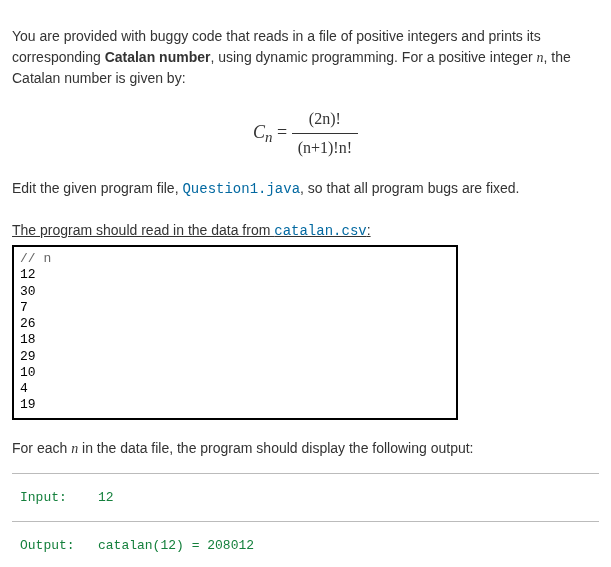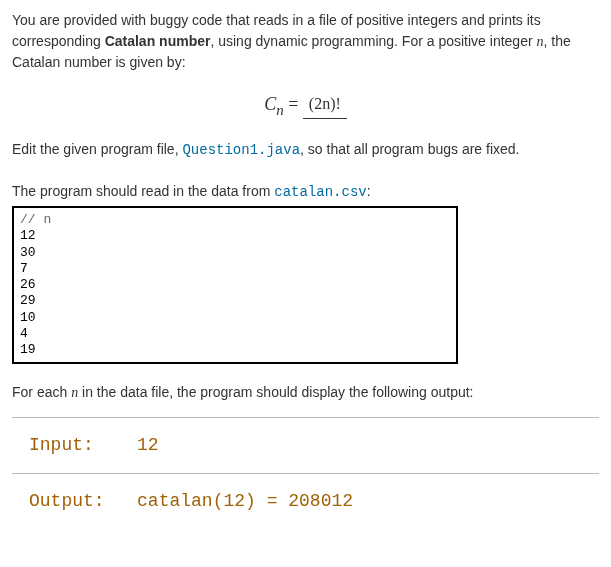--- a/index.html
+++ b/index.html
@@ -4,21 +4,21 @@
   <style>
     body {
       font-family: Arial, Helvetica, sans-serif;
       font-size: 14px;
       color: #333;
       margin: 0;
       padding: 10px 12px;
       width: 587px;
       line-height: 1.5;
     }
-    p { margin: 0 0 12px 0; }
+    p { margin: 16px 0 12px 0; }
     .bold { font-weight: bold; }
     .italic { font-style: italic; font-family: 'Times New Roman', serif; }
     .code { font-family: 'Courier New', monospace; color: #0369a1; }
     .formula {
       text-align: center;
       font-family: 'Times New Roman', serif;
       font-size: 18px;
       margin: 18px 0;
     }
     .frac {
@@ -47,52 +47,53 @@
       margin-bottom: 18px;
     }
     .csv-box div:first-child { color: #666; }
     hr {
       border: none;
       border-top: 1px solid #bbb;
       margin: 14px 0;
     }
     .io-line {
       font-family: 'Courier New', monospace;
-      font-size: 18px;
-      color: #a16207;
-      margin: 10px 17px;
+      font-size: 13px;
+      color: #15803d;
+      margin: 10px 8px;
     }
     .mt { margin-top: 20px; }
     sub { font-style: italic; font-family: 'Times New Roman', serif; }
   </style>
 </head>
 <body>
 
 <p>
   <span>You are provided with buggy code that reads in a file of positive integers and prints its corresponding </span><span class="bold">Catalan number</span><span>, using dynamic programming. For a positive integer </span><span class="italic">n</span><span>, the Catalan number is given by:</span>
 </p>
 
 <div class="formula">
-  <span class="italic">C</span><sub>n</sub><span> = </span><span class="frac"><span class="num">(2n)!</span></span>
+  <span class="italic">C</span><sub>n</sub><span> = </span><span class="frac"><span class="num">(2n)!</span><span class="den">(n+1)!n!</span></span>
 </div>
 
 <p>
   <span>Edit the given program file, </span><span class="code">Question1.java</span><span>, so that all program bugs are fixed.</span>
 </p>
 
-<p class="mt" style="margin-bottom:3px;">
+<p class="mt" style="margin-bottom:3px;text-decoration:underline;">
   <span>The program should read in the data from </span><span class="code">catalan.csv</span><span>:</span>
 </p>
 
 <div class="csv-box">
   <div>// n</div>
   <div>12</div>
   <div>30</div>
   <div>7</div>
   <div>26</div>
+  <div>18</div>
   <div>29</div>
   <div>10</div>
   <div>4</div>
   <div>19</div>
 </div>
 
 <p>
   <span>For each </span><span class="italic">n</span><span> in the data file, the program should display the following output:</span>
 </p>
 

